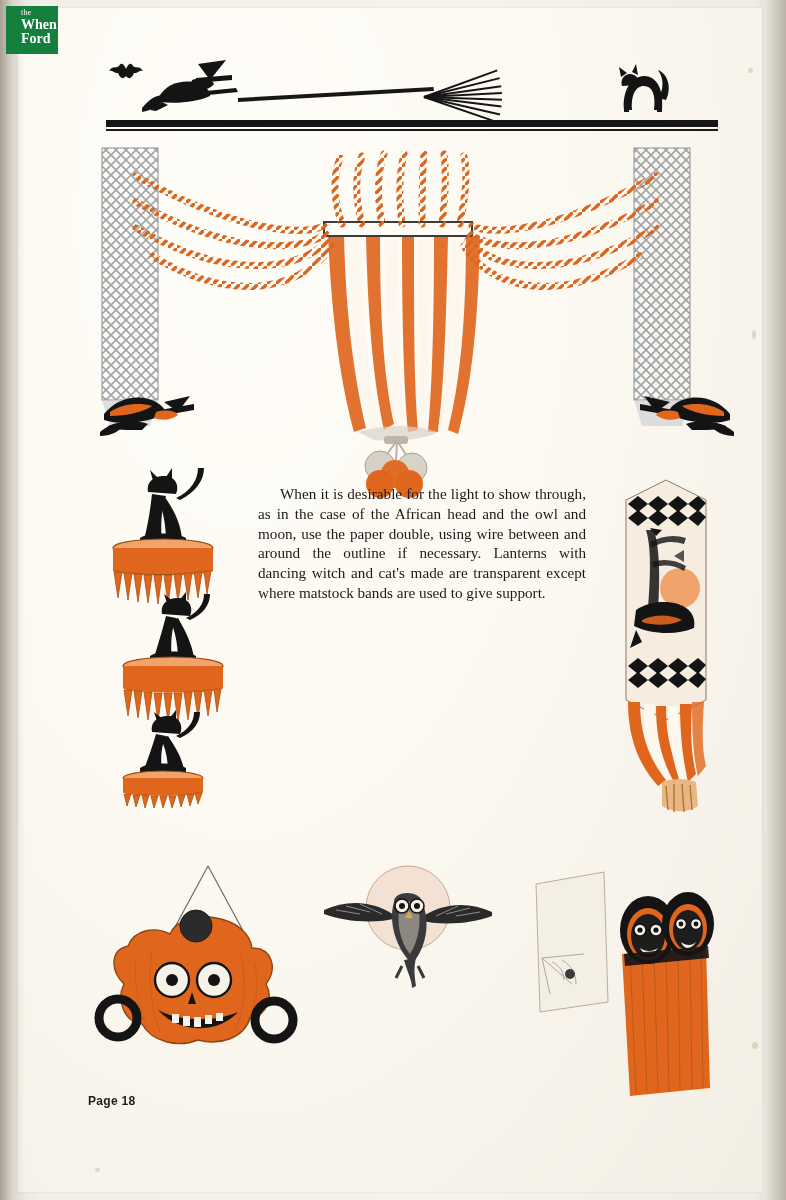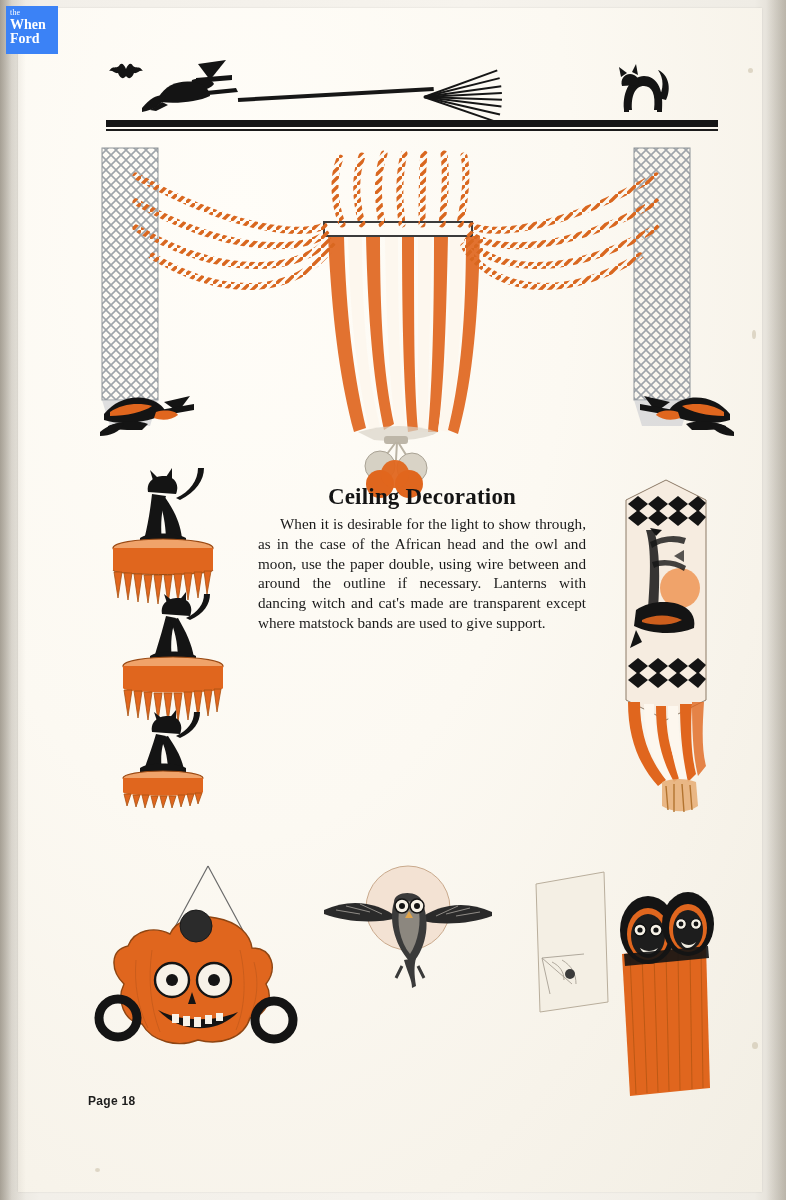--- a/index.html
+++ b/index.html
@@ -63,25 +63,25 @@
     opacity: .55;
   }
 
   
   #watermark {
     position: absolute;
     left: 6px;
     top: 6px;
     width: 52px;
     height: 48px;
-    background: #3b82f6;
+    background: #15803d;
     color: #ffffff;
     font-family: "Liberation Serif", serif;
     line-height: 1.02;
-    padding: 3px 4px;
+    padding: 3px 15px;
     box-sizing: border-box;
     z-index: 40;
   }
   #watermark .the {
     font-size: 8px;
     display: block;
     letter-spacing: .2px;
   }
   #watermark .henry {
     font-size: 14px;
@@ -626,19 +626,18 @@
         <circle cx="166" cy="62" r="5.4" fill="#f6f1e6" stroke="#0f0f0f" stroke-width="1.2"></circle>
         <circle cx="166" cy="62" r="2.4" fill="#141414"></circle>
         <path d="M151 80 C156 84 162 84 166 80 C161 88 154 88 151 80 Z" fill="#f0ece1"></path>
       </g>
 
       <path d="M94 92 L178 84 L179 96 L95 104 Z" fill="#141414" opacity=".9"></path>
     </svg>
   </div>
 
   <div id="textcol">
-    <h2 class="heading">Ceiling Decoration</h2>
 
     <p class="body-p">When it is desirable for the light to show through, as in the case of the African head and the owl and moon, use the paper double, using wire between and around the outline if necessary. Lanterns with dancing witch and cat's made are transparent except where matstock bands are used to give support.</p>
   </div>
 
   <div id="pagenum">Page 18</div>
 </div>
 
 </body></html>

